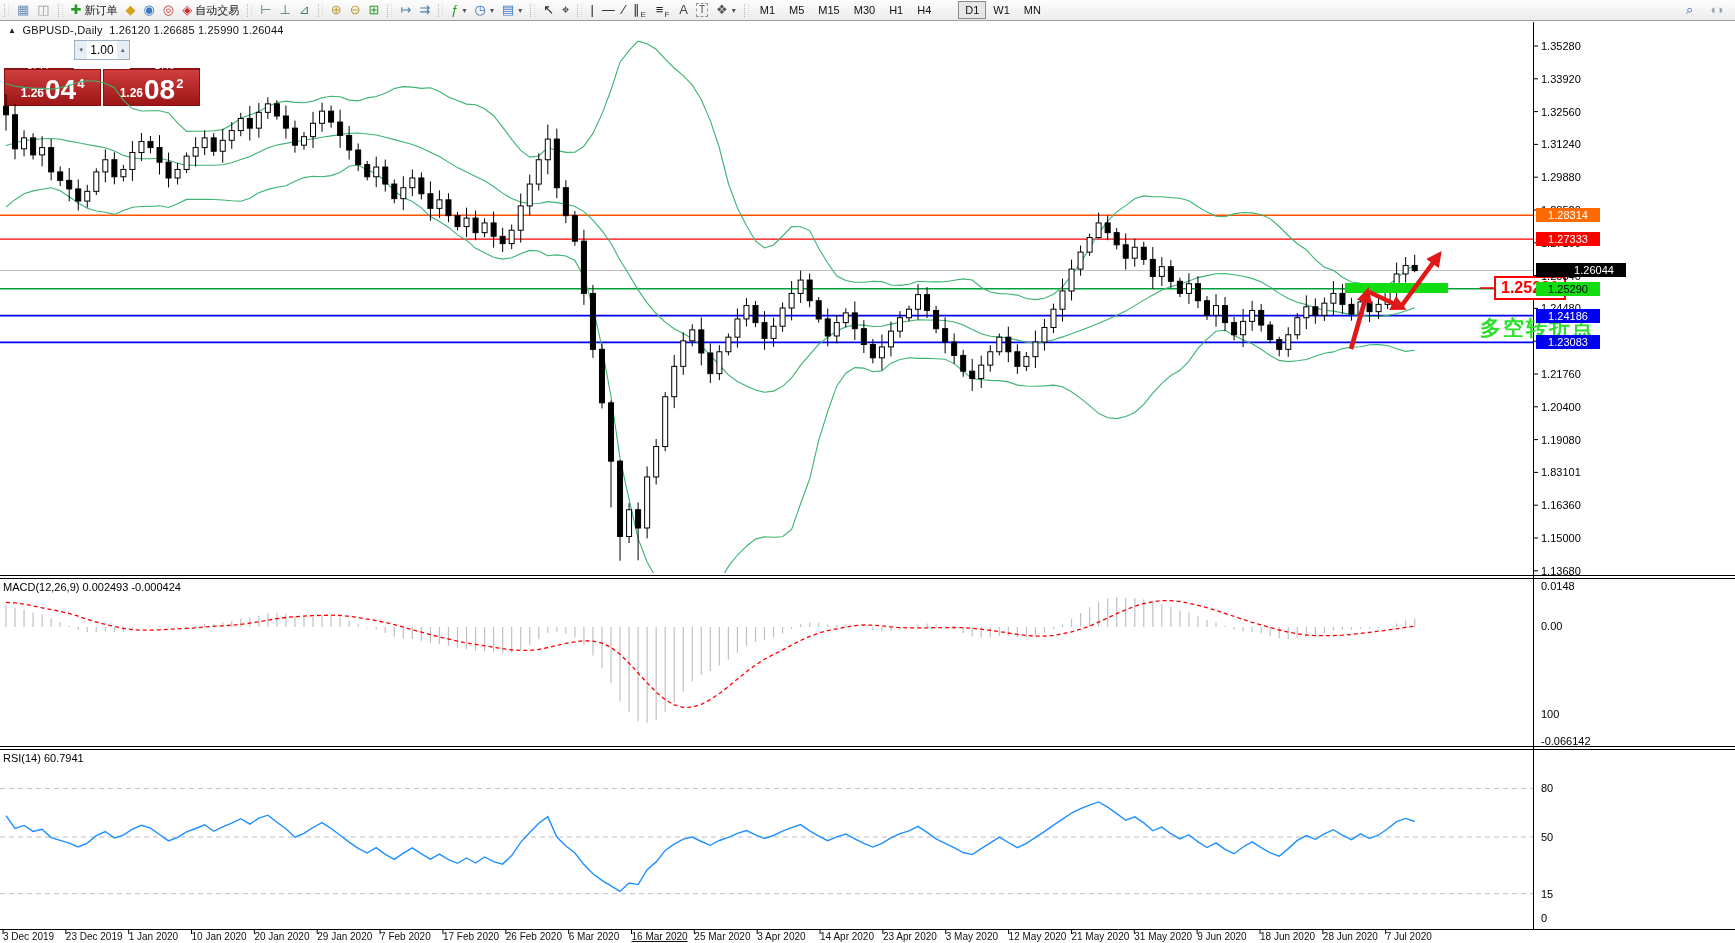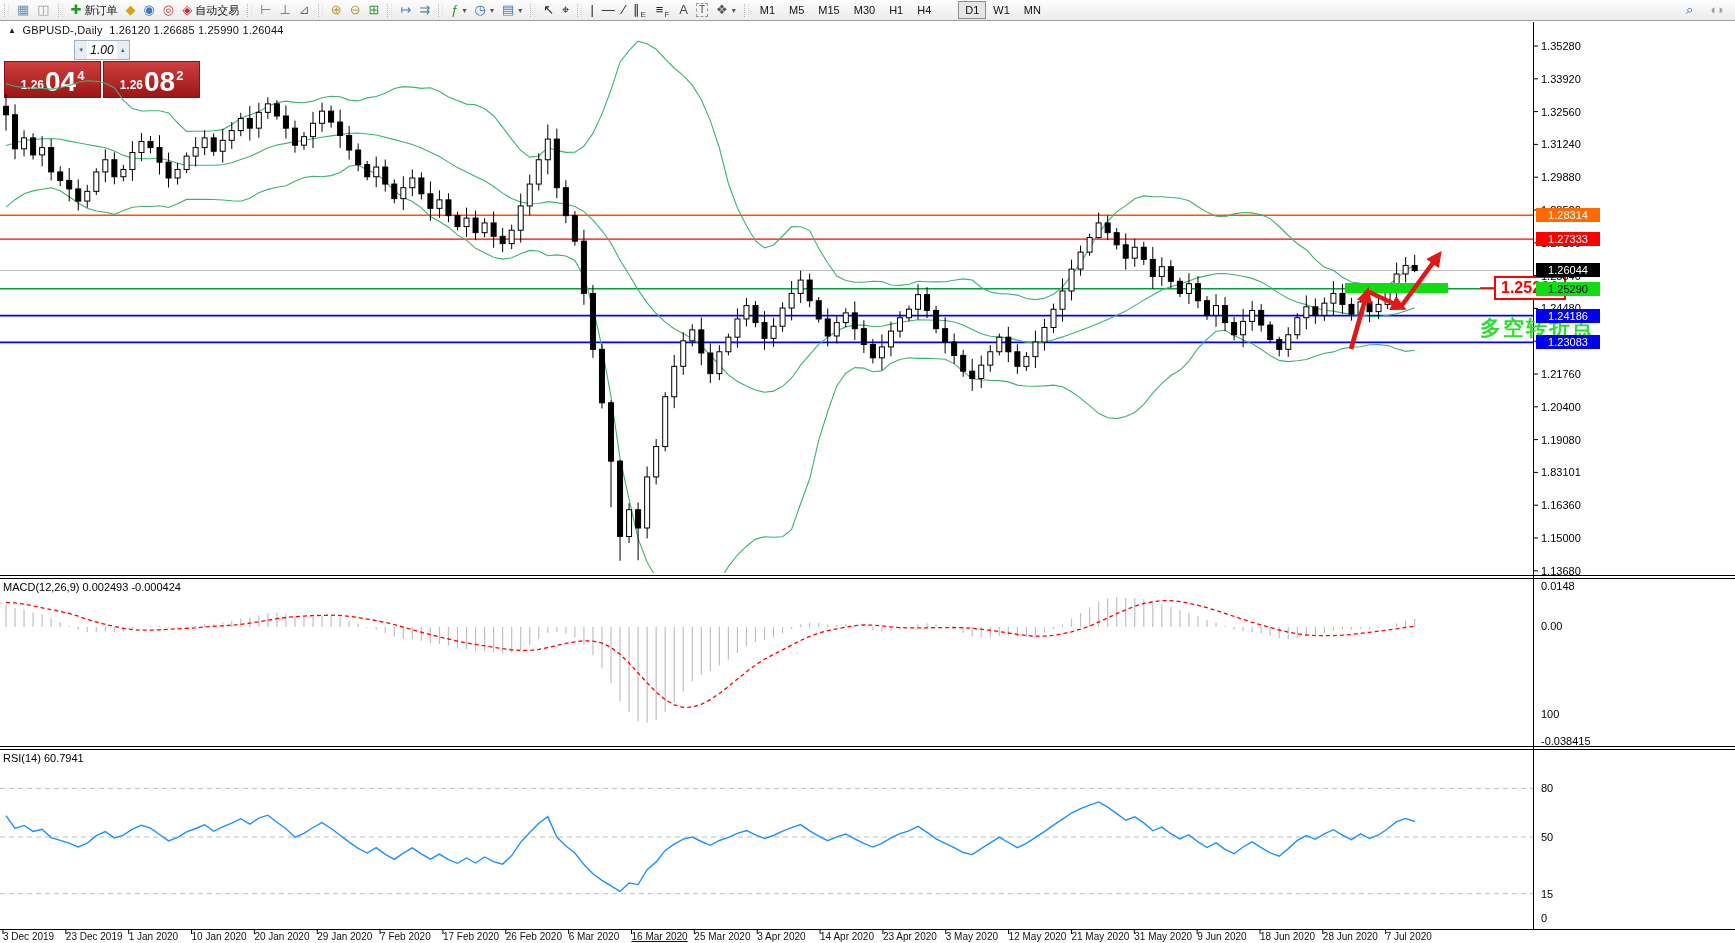--- a/index.html
+++ b/index.html
@@ -24,22 +24,22 @@
   #symbol-header{position:absolute;left:8px;top:3px;font-size:11px;font-weight:500;color:#111;letter-spacing:.2px;}
   #symbol-header .tri{font-size:8px;position:relative;top:-1px;margin-right:3px;color:#222;}
   svg{position:absolute;left:0;top:0;}
   
   #trade-panel{position:absolute;left:4px;top:19px;width:196px;}
   .tp-row1{display:flex;height:20px;}
   .tp-btn{width:69px;background:linear-gradient(#d65050,#b12222);border:1px solid #8c1010;color:#fff;
     font-size:10px;display:flex;align-items:center;justify-content:center;margin-top:28px;}
   .vol-box{width:54px;background:#fff;border:1px solid #9fb0c0;display:flex;align-items:center;}
   .vol-spin{width:12px;height:100%;background:#e7edf5;color:#567;font-size:7px;display:flex;align-items:center;justify-content:center;}
-  .vol-val{flex:1;text-align:center;font-size:12px;color:#000;font-style:italic;}
-  .tp-row2{display:flex;height:37px;margin-top:1px;}
+  .vol-val{flex:1;text-align:center;font-size:12px;color:#000;}
+  .tp-row2{display:flex;height:37px;margin-top:9px;}
   .tp-price{width:97px;background:linear-gradient(#cf3f3f,#9d1515);border:1px solid #8c1010;color:#fff;
     display:flex;align-items:flex-end;justify-content:center;padding-bottom:2px;}
   .tp-price+.tp-price{margin-left:2px;}
   .p-small{font-size:12px;font-weight:bold;margin-bottom:3px;}
   .p-big{font-size:28px;font-weight:bold;line-height:26px;margin:0 1px;}
   .p-sup{font-size:13px;font-weight:bold;position:relative;top:-12px;}
   
   .ptick{position:absolute;left:1541px;font-size:11px;color:#000;}
   .badge{position:absolute;left:1536px;width:64px;height:14px;line-height:14px;font-size:11px;
     text-align:center;color:#fff;}
@@ -786,27 +786,27 @@
     <div class="ptick" style="top: 335.2px;">1.23120</div>
     <div class="ptick" style="top: 368px;">1.21760</div>
     <div class="ptick" style="top: 400.8px;">1.20400</div>
     <div class="ptick" style="top: 433.6px;">1.19080</div>
     <div class="ptick" style="top: 466.4px;">1.83101</div>
     <div class="ptick" style="top: 499.2px;">1.16360</div>
     <div class="ptick" style="top: 532px;">1.15000</div>
     <div class="ptick" style="top: 564.8px;">1.13680</div>
     <div class="badge" style="top: 208.313px; background: rgb(255, 106, 0); color: rgb(255, 255, 255);">1.28314</div>
     <div class="badge" style="top: 232.157px; background: rgb(255, 0, 0); color: rgb(255, 255, 255);">1.27333</div>
-    <div class="badge" style="top: 263.487px; background: rgb(0, 0, 0); color: rgb(255, 255, 255);">1.26044</div>
+    <div class="badge" style="top: 263.487px; background: rgb(0, 0, 0); color: rgb(255, 255, 255); padding-left: 26px;">1.26044</div>
     <div class="badge" style="top: 281.813px; background: rgb(18, 221, 18); color: rgb(0, 0, 0);">1.25290</div>
     <div class="badge" style="top: 308.646px; background: rgb(0, 0, 240); color: rgb(255, 255, 255);">1.24186</div>
     <div class="badge" style="top: 335.455px; background: rgb(0, 0, 240); color: rgb(255, 255, 255);">1.23083</div>
     <div class="mtick" style="top: 580px;">0.0148</div>
     <div class="mtick" style="top: 620px;">0.00</div>
-    <div class="mtick" style="top: 735px;">-0.038415</div>
+    <div class="mtick" style="top: 735px;">-0.066142</div>
     <div class="mtick" style="top: 708px;">100</div>
     <div class="mtick" style="top: 782.4px;">80</div>
     <div class="mtick" style="top: 831px;">50</div>
     <div class="mtick" style="top: 887.7px;">15</div>
     <div class="mtick" style="top: 912px;">0</div>
     <div class="date-lbl" style="left: 3px;">3 Dec 2019</div>
     <div class="date-lbl" style="left: 65.85px;">23 Dec 2019</div>
     <div class="date-lbl" style="left: 128.7px;">1 Jan 2020</div>
     <div class="date-lbl" style="left: 191.55px;">10 Jan 2020</div>
     <div class="date-lbl" style="left: 254.4px;">20 Jan 2020</div>

